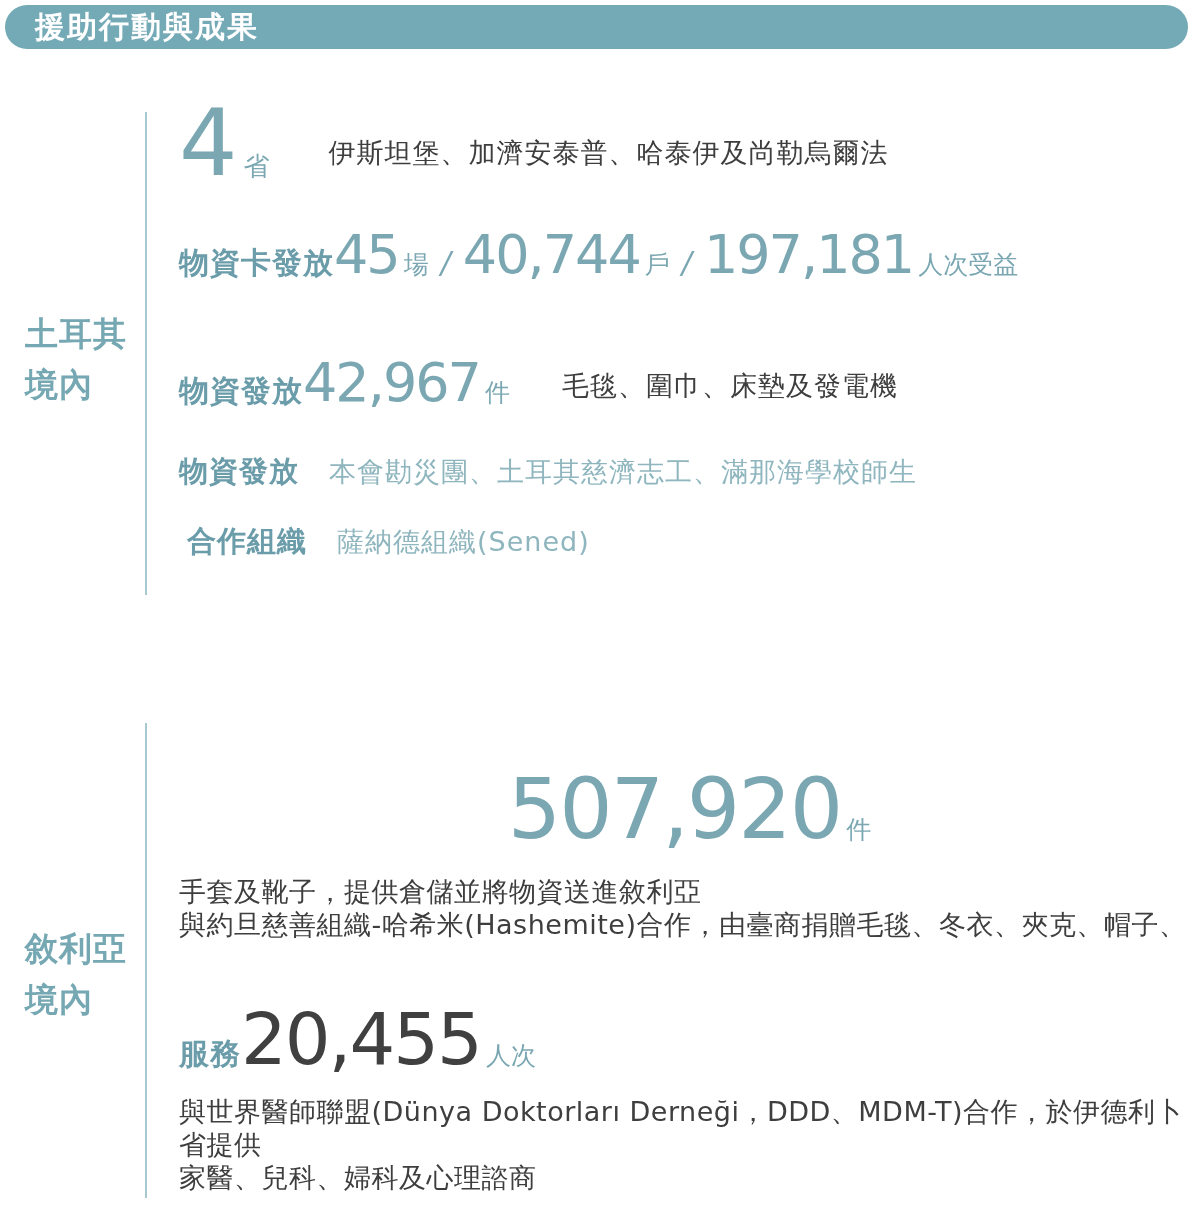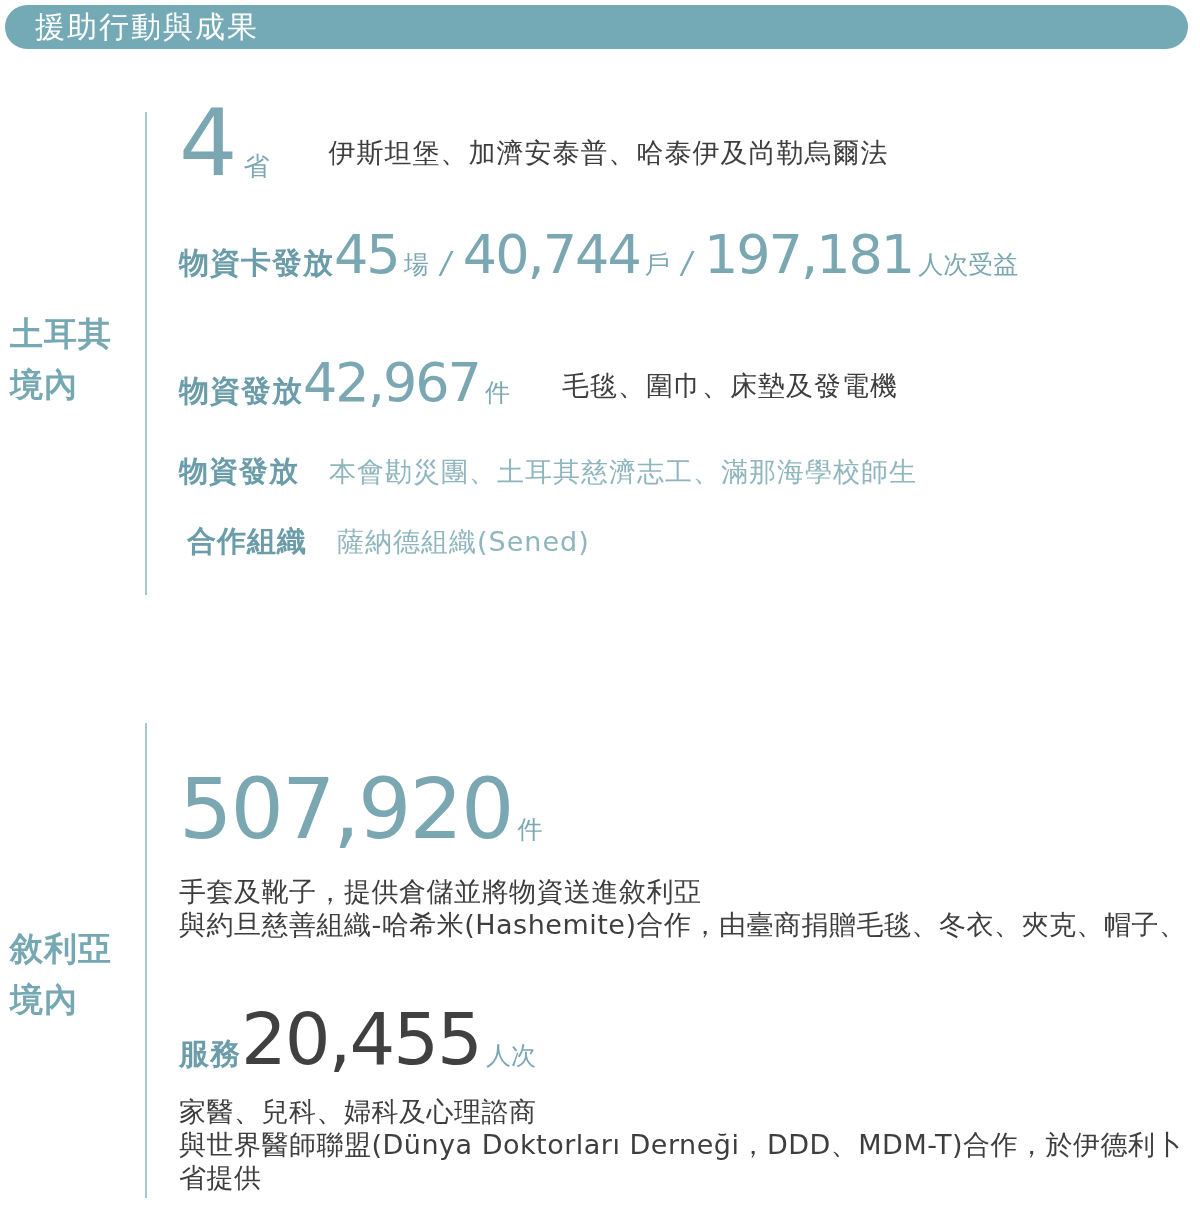--- a/index.html
+++ b/index.html
@@ -4,29 +4,29 @@
 <style>
   * { margin:0; padding:0; box-sizing:border-box; }
   html,body { width:1200px; height:1208px; background:#ffffff;
     font-family:"DejaVu Sans","Liberation Sans",sans-serif; }
   .page { position:relative; width:1200px; height:1208px; overflow:hidden; }
 
   
   .title-bar { position:absolute; left:5px; top:5px; width:1183px; height:44px;
     background:#74aab6; border-radius:24px; display:flex; align-items:center;
     padding-left:30px; }
-  .title-bar .title-text { color:#ffffff; font-size:30px; font-weight:normal;
+  .title-bar .title-text { color:#ffffff; font-size:30px; font-weight:bold;
     letter-spacing:2px; }
 
   
   .section { position:absolute; left:0; display:flex; width:1200px; }
   #sec-turkey { top:112px; }
   #sec-syria  { top:723px; }
 
-  .region-label { width:145px; flex:0 0 145px; padding-left:10px;
+  .region-label { width:145px; flex:0 0 145px; padding-left:25px;
     color:#76a8b3; font-size:33px; font-weight:600; line-height:1.55;
     letter-spacing:1px; }
   #sec-turkey .region-label { padding-top:196px; }
   #sec-syria  .region-label { padding-top:200px; }
 
   .region-content { border-left:2px solid #a6c8ce; padding-left:32px; flex:1; }
   #sec-turkey .region-content { min-height:483px; }
   #sec-syria  .region-content { min-height:475px; }
 
   
@@ -47,21 +47,21 @@
   
   .row-provinces { margin-top:-14px; }
   .row-provinces .desc-dark { margin-left:58px; position:relative; top:-13px; }
   .row-cards { margin-top:38px; }
   .row-goods { margin-top:72px; }
   .row-goods .desc-dark { margin-left:52px; position:relative; top:-6px; }
   .row-team { margin-top:40px; }
   .row-partner { margin-top:30px;margin-left:8px; }
 
   
-  .row-syria-goods { margin-top:44px; }
+  .row-syria-goods { margin-top:44px;justify-content:center; }
   .para-syria-goods { margin-top:24px; }
   .row-syria-service { margin-top:62px; }
   .para-syria-service { margin-top:20px; }
 </style>
 </head>
 <body>
 
 <div class="page">
 
   <div class="title-bar">
@@ -128,20 +128,20 @@
         <div>手套及靴子，提供倉儲並將物資送進敘利亞</div>
         <div>與約旦慈善組織-哈希米(Hashemite)合作，由臺商捐贈毛毯、冬衣、夾克、帽子、</div>
       </div>
 
       <div class="row row-syria-service">
         <span class="stat-label">服務</span>
         <span class="n-lg">20,455</span>
         <span class="unit">人次</span>
       </div>
       <div class="para para-syria-service">
+        <div>與世界醫師聯盟(Dünya Doktorları Derneği，DDD、MDM-T)合作，於伊德利卜省提供</div>
         <div>家醫、兒科、婦科及心理諮商</div>
-        <div>與世界醫師聯盟(Dünya Doktorları Derneği，DDD、MDM-T)合作，於伊德利卜省提供</div>
       </div>
 
     </div>
   </div>
 
 </div>
 
 </body></html>

